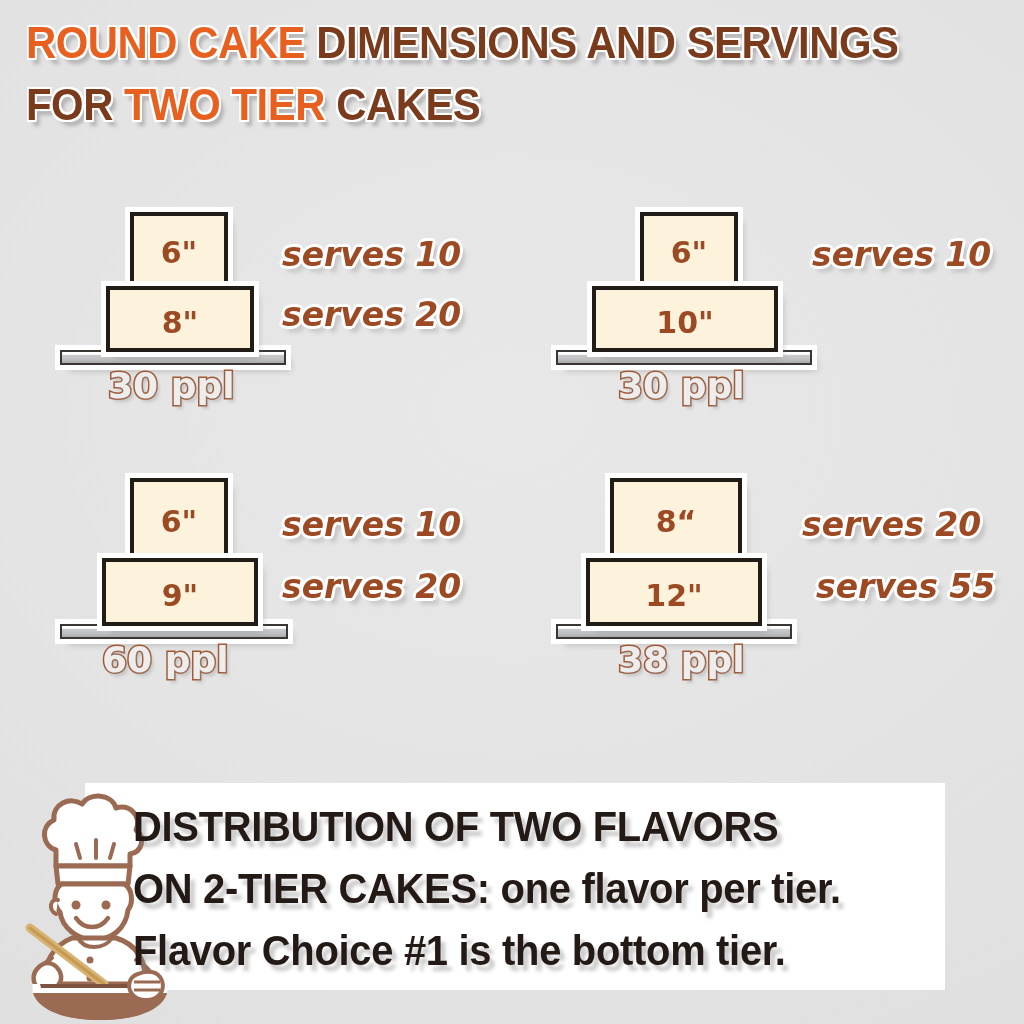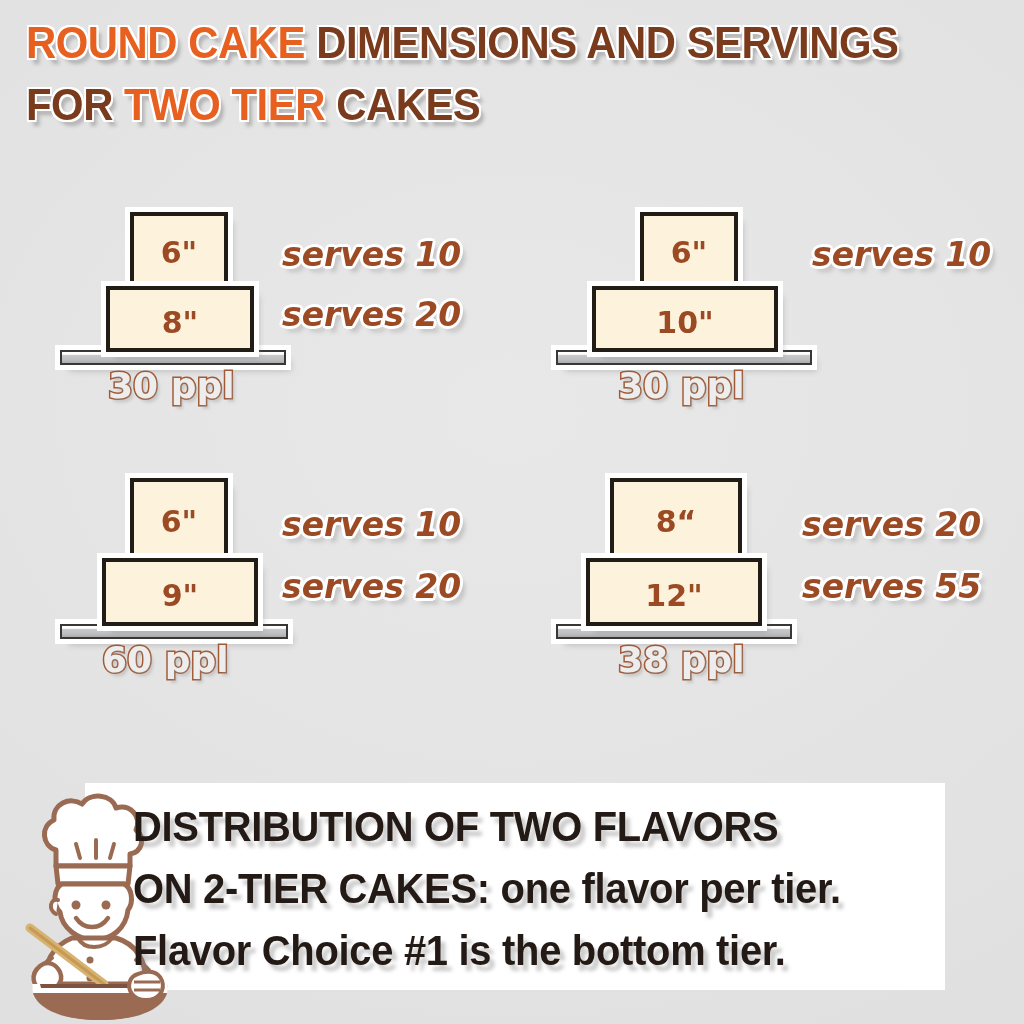--- a/index.html
+++ b/index.html
@@ -214,21 +214,21 @@
   <div class="cake-group" style="left:556px; top:478px; width:470px; height:210px;">
     <div class="tier tier-top" style="left:54px; top:0px; width:132px; height:84px;">
       <span class="tier-label">8“</span>
     </div>
     <div class="tier tier-bot" style="left:30px; top:80px; width:176px; height:68px;">
       <span class="tier-label">12"</span>
     </div>
     <div class="plate" style="left:0px; top:146px; width:236px;"></div>
     <div class="ppl" style="left:62px; top:164px;">38 ppl</div>
     <div class="serves" style="left:246px; top:30px;">serves 20</div>
-    <div class="serves" style="left:246px; top:92px;">serves 55</div>
+    <div class="serves" style="left:260px; top:92px;">serves 55</div>
   </div>
 
   <div class="bottom-panel"></div>
 
   <div class="chef">
     <svg width="190" height="232" viewBox="0 0 190 232" xmlns="http://www.w3.org/2000/svg">
       <g fill="none" stroke="#9a6b52" stroke-width="5" stroke-linecap="round" stroke-linejoin="round">
 
         <path d="M38 62 C24 58 22 38 36 32 C34 16 52 8 64 16 C72 4 94 6 98 20 C112 16 124 28 118 42
                  C128 50 124 64 112 66 L112 78 L38 78 Z" fill="#ffffff"></path>

